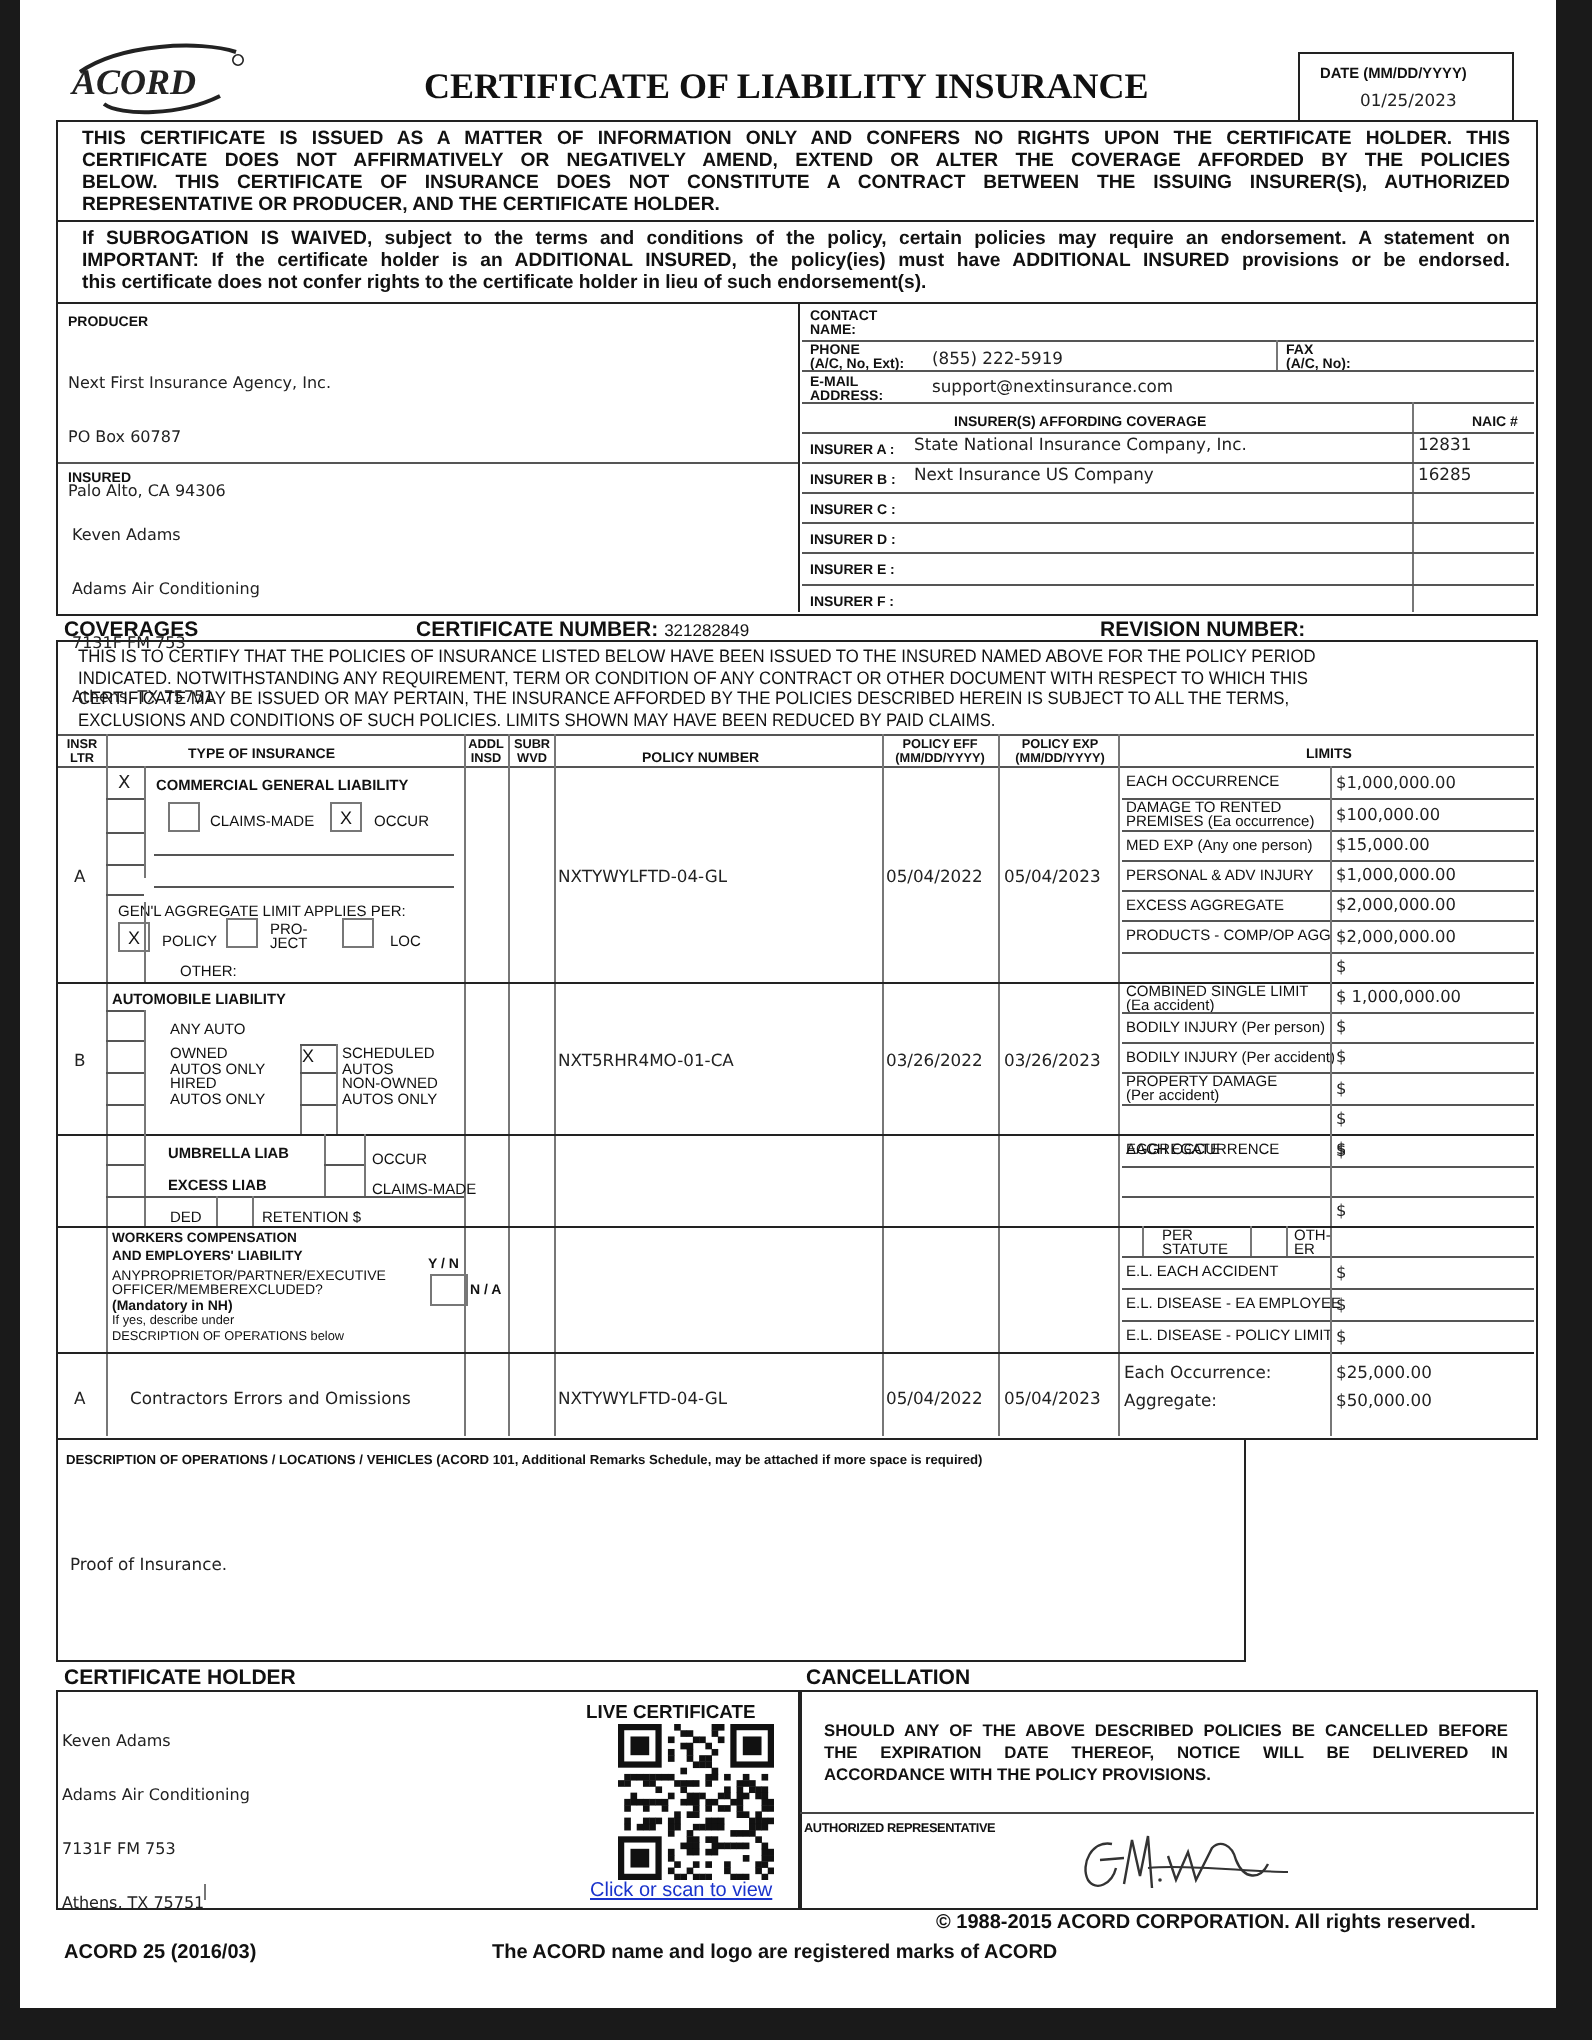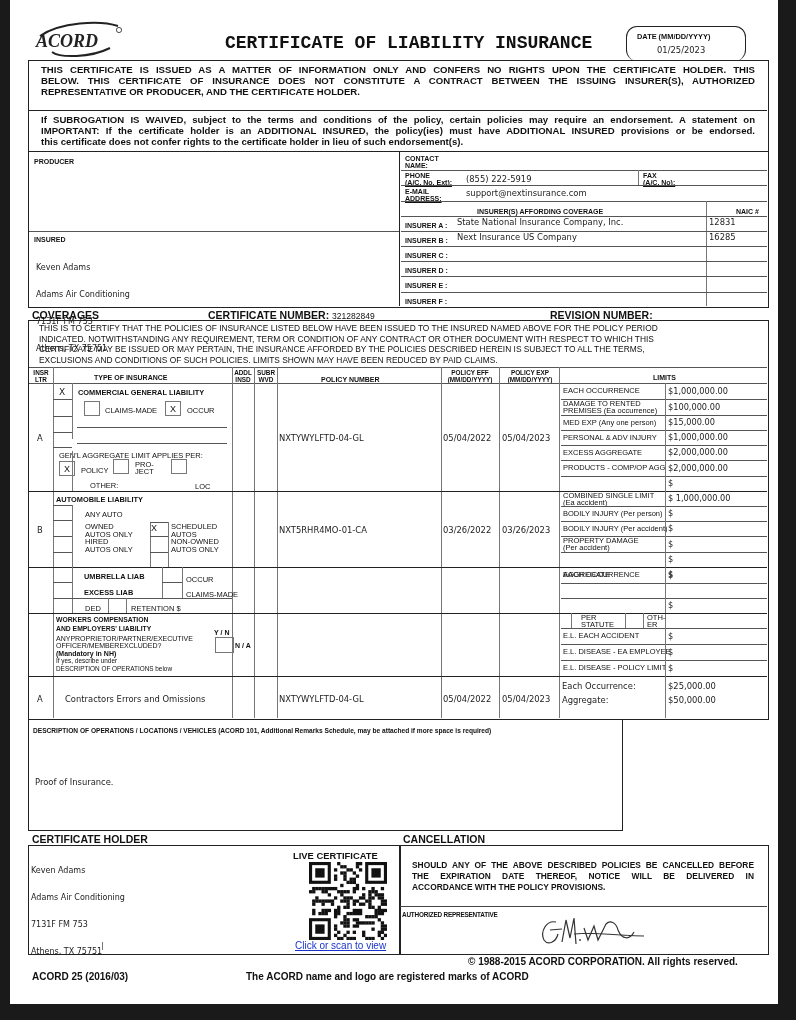--- a/index.html
+++ b/index.html
@@ -11,65 +11,71 @@
   .vl{position:absolute;width:0;border-left:1px solid #777;}
   .hl.dark{border-top:1.5px solid #222;}
   .vl.dark{border-left:1.5px solid #222;}
   .lbl{font-family:"Liberation Sans",sans-serif;font-size:7px;font-weight:bold;line-height:7px;color:#111;}
   .lblr{font-family:"Liberation Sans",sans-serif;font-size:7.5px;line-height:8px;color:#111;}
   .val{font-family:"DejaVu Sans",sans-serif;font-size:8.4px;color:#222;white-space:nowrap;}
   .valsm{font-family:"DejaVu Sans",sans-serif;font-size:8px;line-height:9px;color:#222;white-space:pre;}
   .chk{position:absolute;width:16px;height:15px;border:1px solid #777;box-sizing:border-box;font-size:9px;text-align:center;line-height:14px;}
   .bold{font-weight:bold;}
   .nowrap{white-space:nowrap;}
-  .title{font-family:Liberation Mono, monospace;font-weight:bold;font-size:18px;margin-left:13px;}
+  .title{font-family:Liberation Serif, serif;font-weight:bold;font-size:18px;}
   .para{font-family:"Liberation Sans",sans-serif;font-weight:bold;font-size:9.6px;line-height:11px;text-align:justify;text-align-last:justify;}
   .para .last{text-align-last:left;display:block;}
   .narrow{font-family:"Liberation Sans",sans-serif;font-size:9px;line-height:10.5px;transform:scaleX(0.93);transform-origin:left top;}
   a.link{color:#1a33cc;text-decoration:underline;font-size:10px;}
 </style>
 </head>
 <body>
 
 <div class="page">
 
   <div class="abs" style="left:20px;top:18px;width:100px;height:40px;">
     <svg width="100" height="40" viewBox="0 0 100 40">
       <path d="M10 18 C 30 4, 70 2, 88 8" stroke="#222" stroke-width="2" fill="none"></path>
       <path d="M22 34 C 30 40, 60 40, 80 30" stroke="#222" stroke-width="2" fill="none"></path>
       <text x="6" y="29" font-family="Liberation Serif, serif" font-style="italic" font-weight="bold" font-size="18" fill="#222">ACORD</text>
       <circle cx="89" cy="12" r="2.6" fill="none" stroke="#222" stroke-width="0.8"></circle>
     </svg>
   </div>
   <div class="abs title nowrap" style="left:202px;top:33px;">CERTIFICATE OF LIABILITY INSURANCE</div>
 
-  <div class="abs b" style="left:616px;top:26px;width:120px;height:35px;border-bottom:none;border-radius:11px;">
+  <div class="abs b" style="left:639px;top:26px;width:108px;height:35px;border-bottom:none;">
     <div class="abs lbl" style="left:10px;top:6px;font-size:7.4px;">DATE (MM/DD/YYYY)</div>
     <div class="abs val" style="left:30px;top:18px;">01/25/2023</div>
   </div>
 
   <div class="abs b" style="left:18px;top:60px;width:741px;height:92px;">
     <div class="abs para" style="left:12px;top:3px;width:714px;">
       <span style="display:block;">THIS CERTIFICATE IS ISSUED AS A MATTER OF INFORMATION ONLY AND CONFERS NO RIGHTS UPON THE CERTIFICATE HOLDER. THIS</span>
+      <span style="display:block;">CERTIFICATE DOES NOT AFFIRMATIVELY OR NEGATIVELY AMEND, EXTEND OR ALTER THE COVERAGE AFFORDED BY THE POLICIES</span>
       <span style="display:block;">BELOW. THIS CERTIFICATE OF INSURANCE DOES NOT CONSTITUTE A CONTRACT BETWEEN THE ISSUING INSURER(S), AUTHORIZED</span>
       <span class="last">REPRESENTATIVE OR PRODUCER, AND THE CERTIFICATE HOLDER.</span>
     </div>
     <div class="hl dark" style="left:0;top:49px;width:738px;"></div>
     <div class="abs para" style="left:12px;top:53px;width:714px;">
       <span style="display:block;">If SUBROGATION IS WAIVED, subject to the terms and conditions of the policy, certain policies may require an endorsement. A statement on</span>
       <span style="display:block;">IMPORTANT: If the certificate holder is an ADDITIONAL INSURED, the policy(ies) must have ADDITIONAL INSURED provisions or be endorsed.</span>
       <span class="last">this certificate does not confer rights to the certificate holder in lieu of such endorsement(s).</span>
     </div>
   </div>
 
   <div class="abs b" style="left:18px;top:151px;width:741px;height:157px;">
 
     <div class="vl dark" style="left:370px;top:0;height:154px;"></div>
 
     <div class="abs lbl" style="left:5px;top:6px;">PRODUCER</div>
+    <div class="abs valsm" style="left:5px;top:17px;">
+      <div>Next First Insurance Agency, Inc.</div>
+      <div>PO Box 60787</div>
+      <div>Palo Alto, CA 94306</div>
+    </div>
     <div class="hl" style="left:0;top:79px;width:370px;border-top:1.2px solid #555;"></div>
 
     <div class="abs lbl" style="left:5px;top:84px;">INSURED</div>
     <div class="abs valsm" style="left:7px;top:93px;">
       <div>Keven Adams</div>
       <div>Adams Air Conditioning</div>
       <div>7131F FM 753</div>
       <div>Athens, TX 75751</div>
     </div>
 
@@ -211,21 +217,21 @@
     <div class="hl" style="left:48px;top:122px;width:150px;"></div>
     <div class="abs lblr" style="left:30px;top:131px;">GEN'L AGGREGATE LIMIT APPLIES PER:</div>
     <div class="chk" style="left:30px;top:140px;border-right:1px solid #777;">X</div>
     <div class="abs lblr" style="left:52px;top:146px;">POLICY</div>
     <div class="chk" style="left:84px;top:138px;"></div>
     <div class="abs lblr" style="left:106px;top:141px;line-height:6.5px;">
       <div>PRO-</div>
         <div>JECT</div>
     </div>
     <div class="chk" style="left:142px;top:138px;"></div>
-    <div class="abs lblr" style="left:166px;top:146px;margin-top:16px;">LOC</div>
+    <div class="abs lblr" style="left:166px;top:146px;">LOC</div>
     <div class="abs lblr" style="left:61px;top:161px;">OTHER:</div>
     <div class="vl" style="left:43px;top:130px;height:40px;"></div>
 
     <div class="abs val" style="left:250px;top:112px;">NXTYWYLFTD-04-GL</div>
     <div class="abs val" style="left:414px;top:112px;">05/04/2022</div>
     <div class="abs val" style="left:473px;top:112px;">05/04/2023</div>
     <div id="gl-limits" class="abs" style="left:532px;top:62px;width:206px;height:108px;">
         <div class="abs" style="left: 0px; top: 0px; width: 206px; height: 16px;">
           <div class="abs lblr" style="left: 2px; top: 4px; line-height: 7.2px; white-space: nowrap;">
             <div>EACH OCCURRENCE</div>

